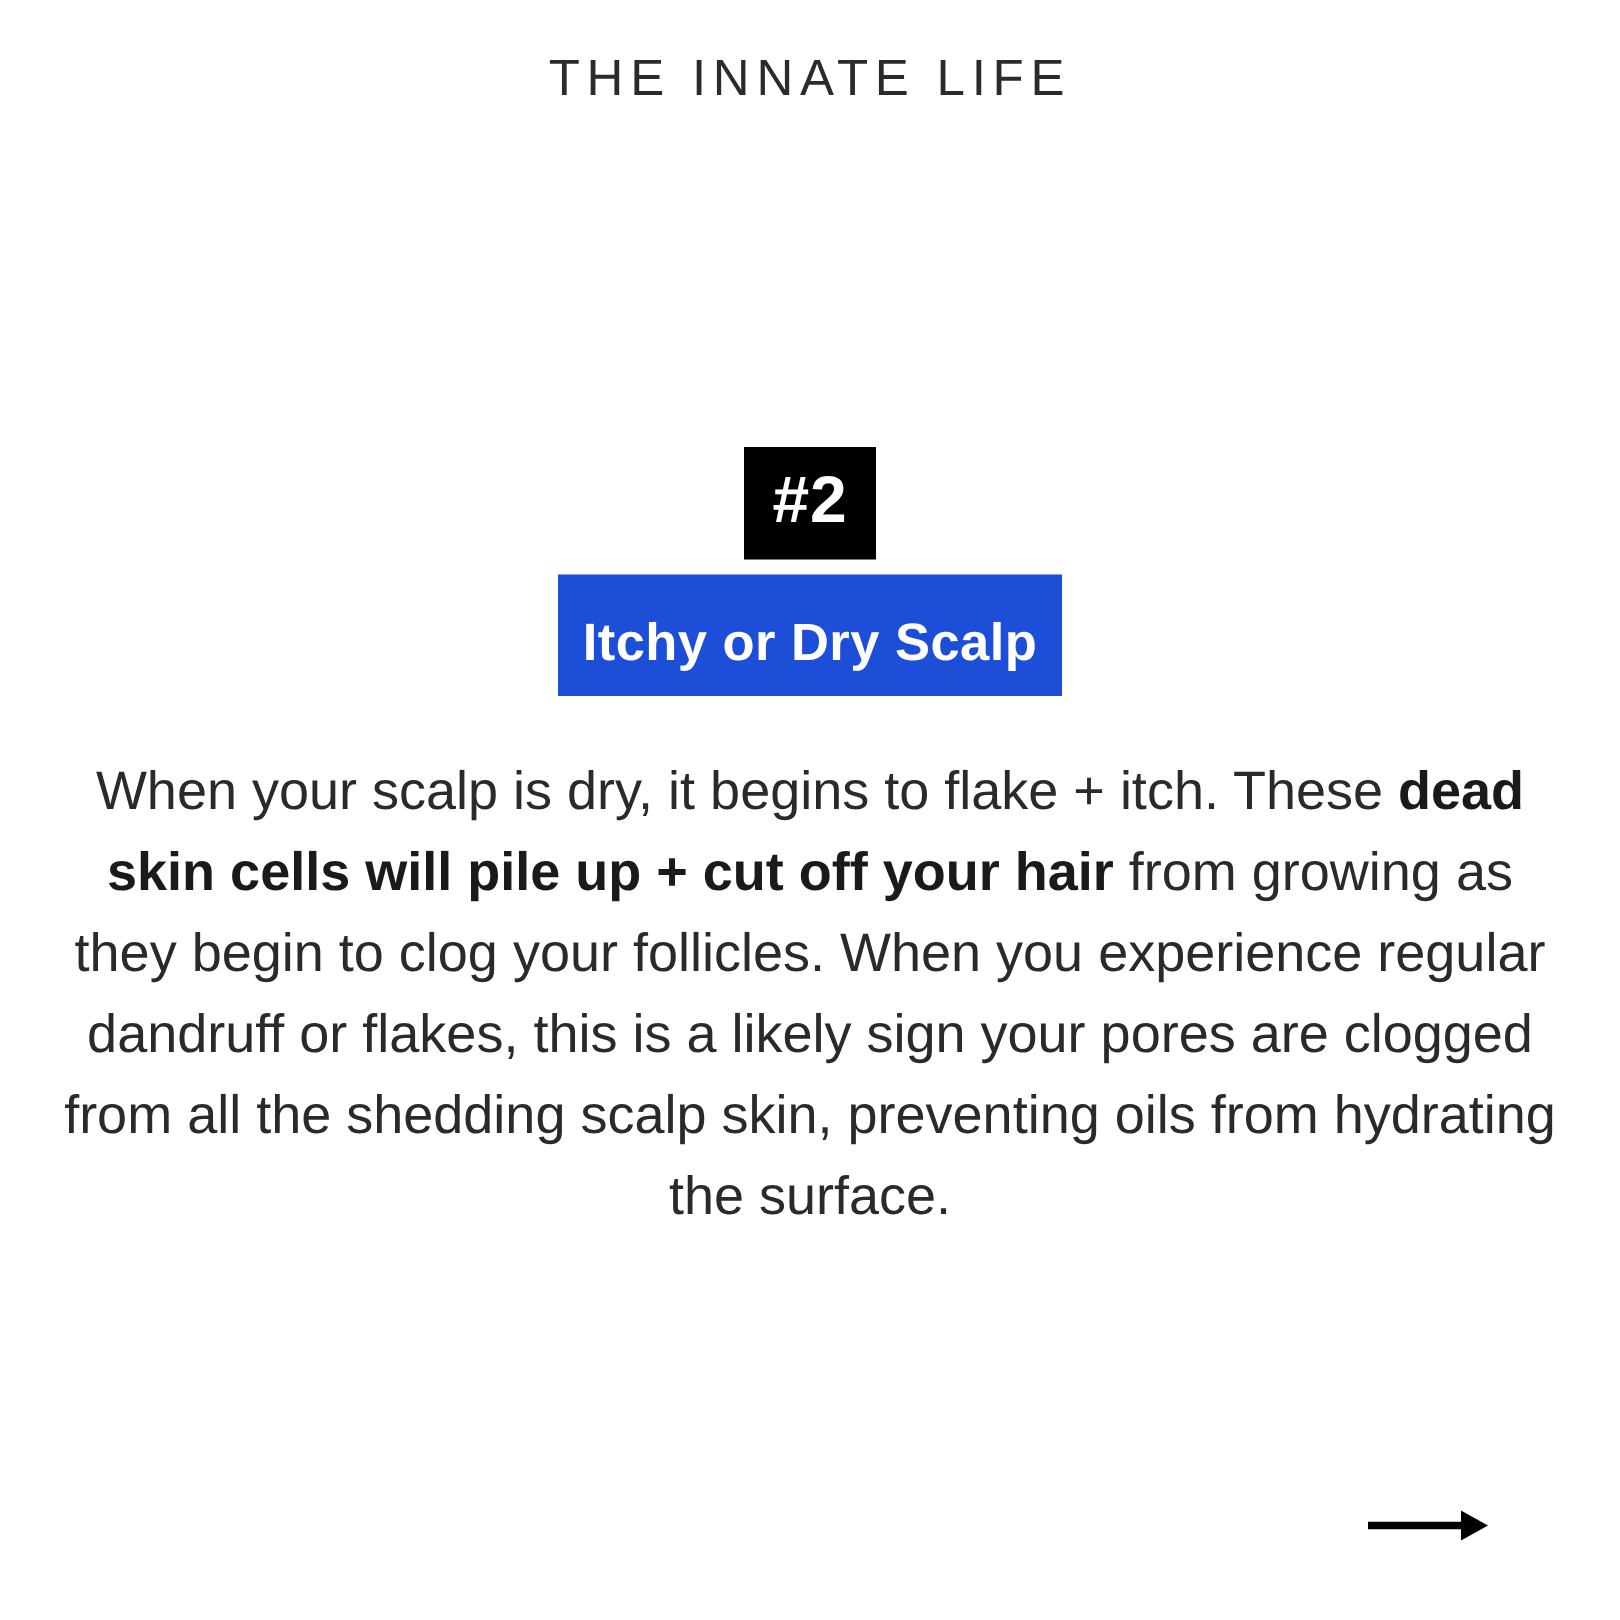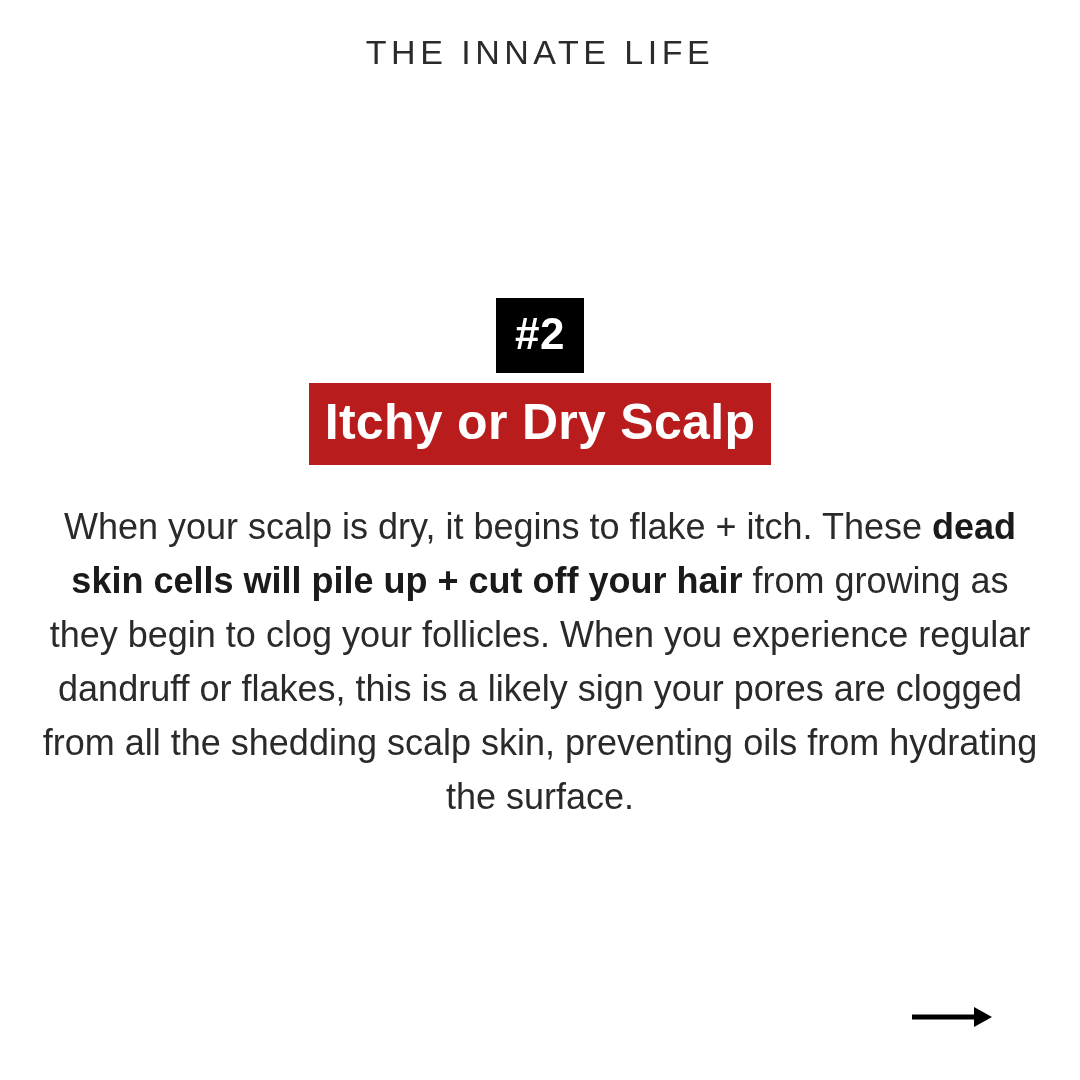--- a/index.html
+++ b/index.html
@@ -54,26 +54,26 @@
     padding: 14px 19px 17px 19px;
     letter-spacing: 0.5px;
   }
 
   .title-wrap {
     margin-top: 10px;
   }
 
   .title-tag {
     display: inline-block;
-    background: #b91c1c;
+    background: #1d4ed8;
     color: #ffffff;
-    font-size: 50px;
+    font-size: 35px;
     font-weight: 600;
     line-height: 1;
-    padding: 14px 16px 18px 16px;
+    padding: 28px 16px 18px 16px;
     letter-spacing: 0.3px;
   }
 
   .body-copy {
     position: absolute;
     top: 464px;
     left: 50%;
     transform: translateX(-50%);
     width: 1000px;
     text-align: center;

